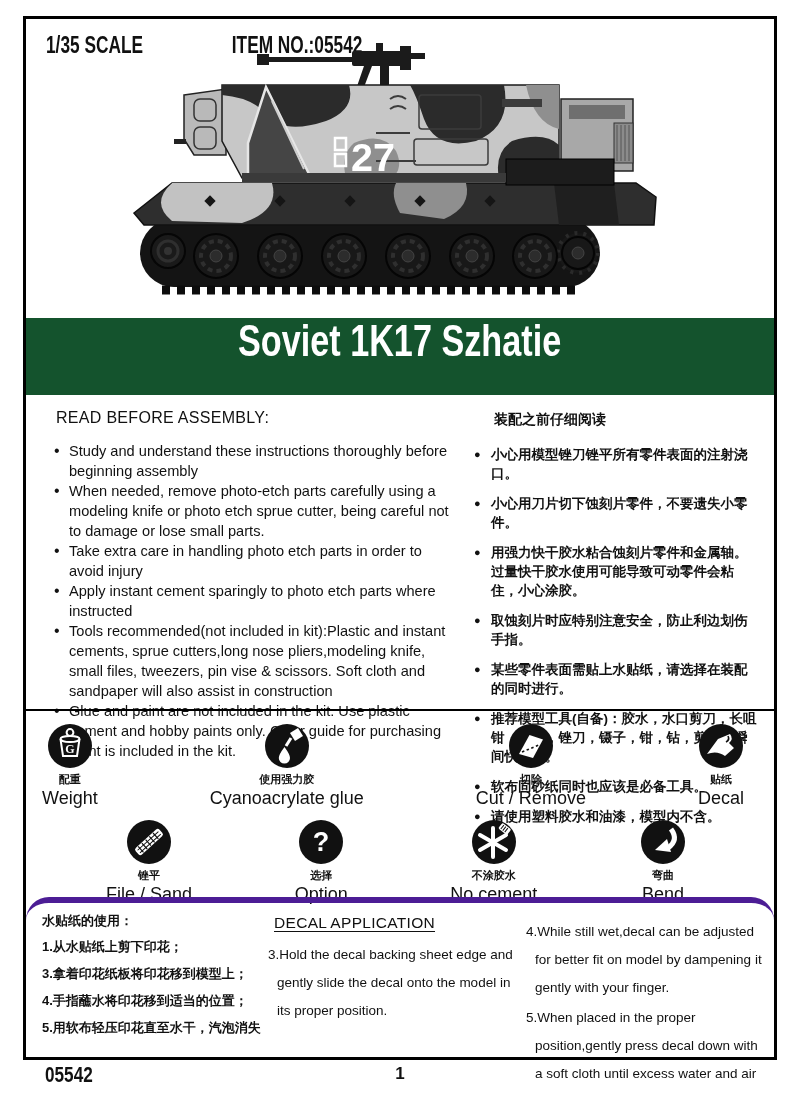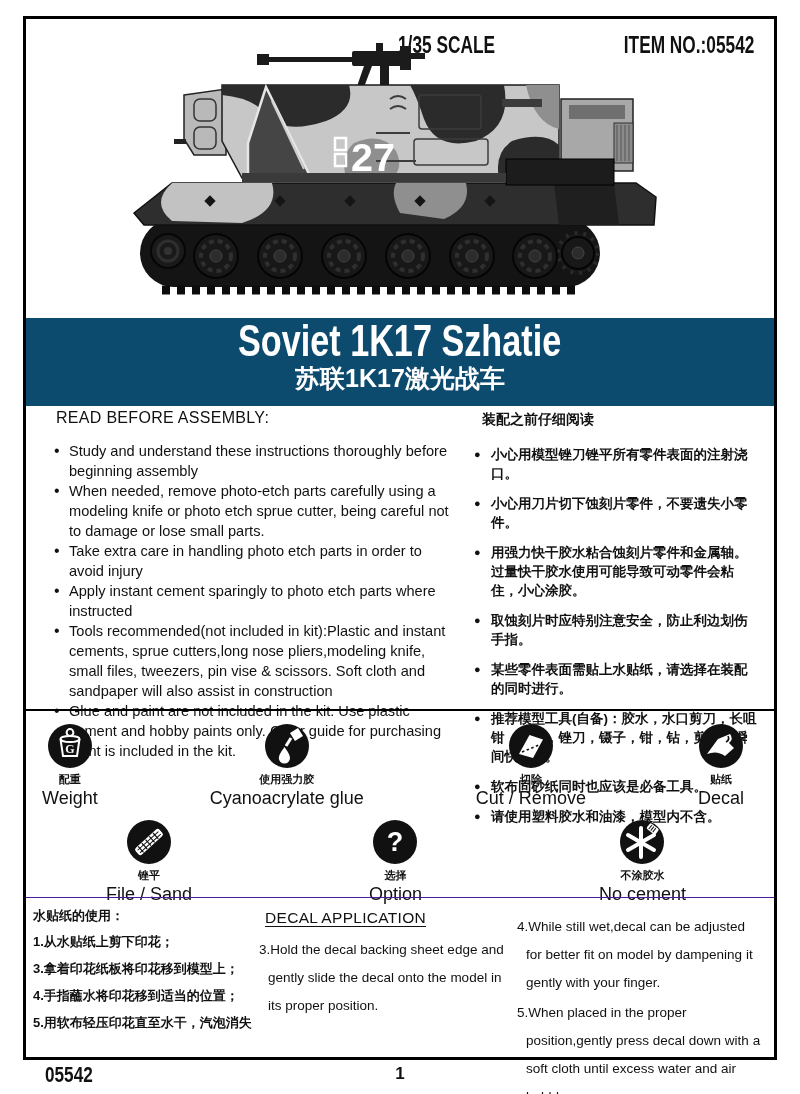--- a/index.html
+++ b/index.html
@@ -6,52 +6,52 @@
   body{
     width:800px;height:1094px;position:relative;background:#ffffff;
     font-family:"Liberation Sans", sans-serif;color:#111;
     -webkit-font-smoothing:antialiased;
   }
   .frame{
     position:absolute;left:23px;top:16px;width:754px;height:1044px;
     border:3px solid #000;box-sizing:border-box;background:#fff;
   }
   
-  .hdr{position:absolute;top:12px;left:20px;right:20px;display:flex;justify-content:flex-end;gap:40px;}
+  .hdr{position:absolute;top:12px;left:20px;right:20px;display:flex;justify-content:flex-start;}
   .hdr-text{font-weight:bold;font-size:24px;letter-spacing:0px;display:inline-block;white-space:nowrap;}
   .hdr-left{transform:scaleX(.72);transform-origin:left center;}
   .hdr-right{transform:scaleX(.72);transform-origin:right center;}
   
   .tank-wrap{position:absolute;top:24px;left:88px;}
   
-  .title-band{position:absolute;top:299px;left:0;right:0;height:88px;background:#0c4a6e;color:#fff;
-    display:flex;flex-direction:column;align-items:center;justify-content:flex-start;}
+  .title-band{position:absolute;top:299px;left:0;right:0;height:77px;background:#14532d;color:#fff;
+    display:flex;flex-direction:column;align-items:center;justify-content:space-between;}
   .title-en{font-size:45px;font-weight:bold;transform:scaleX(.76);transform-origin:center;white-space:nowrap;line-height:1;}
   .title-zh{font-size:25px;font-weight:bold;margin-top:3px;line-height:1;}
   
   .read-sec{position:absolute;top:382px;left:0;right:0;height:308px;display:flex;padding:6px 14px 0 28px;box-sizing:border-box;}
   .col-en{width:400px;flex:none;}
   .col-zh{flex:1;padding-left:20px;}
   .h-en{font-size:16px;margin:2px 0 14px 2px;letter-spacing:.3px;}
-  .h-zh{font-size:14px;font-weight:bold;margin:4px 0 16px 8px;}
+  .h-zh{font-size:14px;font-weight:bold;margin:4px 0 16px 20px;}
   .bullet-en{display:flex;font-size:14.6px;line-height:20px;}
   .bullet-en .dot{flex:none;width:15px;font-size:16px;}
   .bullet-zh{display:flex;font-size:13.5px;font-weight:bold;line-height:19px;margin-bottom:11px;}
   .bullet-zh .dot{flex:none;width:17px;font-size:11px;line-height:19px;}
   
   .sym-sec{position:absolute;top:690px;left:0;right:0;height:188px;border-top:2px solid #000;box-sizing:border-box;}
   .sym-row1{display:flex;justify-content:space-between;padding:12px 30px 0 16px;}
   .sym-row2{display:flex;justify-content:space-between;padding:10px 88px 0 80px;}
   .sym{text-align:center;}
   .sym svg{display:block;margin:0 auto;}
   .sym-zh{font-size:11px;font-weight:bold;margin-top:3px;}
   .sym-en{font-size:18px;margin-top:1px;}
   
-  .bottom-sec{position:absolute;top:878px;left:0;right:0;bottom:0;border-top:1px solid #4c1d95;box-sizing:border-box;
-    display:flex;padding:9px 10px 0 7px;}
+  .bottom-sec{position:absolute;top:878px;left:0;right:0;bottom:0;border-top:6px solid #4c1d95;box-sizing:border-box;
+    display:flex;padding:9px 10px 0 16px;border-radius:23px;}
   .b-col1{width:226px;flex:none;font-size:13px;font-weight:bold;}
   .b-col1 .bh{margin-bottom:8px;}
   .b-col1 .step{line-height:17px;margin-bottom:10px;padding-left:9px;text-indent:-9px;}
   .b-col2{width:252px;flex:none;font-size:13.5px;padding-top:2px;}
   .b-col2 .bh{font-size:15.5px;text-decoration:underline;text-underline-offset:3px;margin:0 0 9px 6px;letter-spacing:.3px;}
   .b-col3{flex:1;font-size:13.5px;padding-top:6px;padding-left:6px;}
   .estep{line-height:28px;margin-bottom:2px;padding-left:9px;text-indent:-9px;}
   
   .footer-code{position:absolute;left:45px;top:1062px;font-size:22px;font-weight:bold;transform:scaleX(.78);transform-origin:left center;}
   .footer-page{position:absolute;left:0;right:0;top:1064px;text-align:center;font-size:17px;font-weight:bold;}
@@ -176,21 +176,20 @@
           <circle cx="421" cy="213" r="15" fill="none" stroke="#2f2f2f" stroke-width="4" stroke-dasharray="5 4"></circle>
           <circle cx="421" cy="213" r="6" fill="#2c2c2c" stroke="#444"></circle>
         </g>
         <line x1="48" y1="247" x2="468" y2="247" stroke="#0c0c0c" stroke-width="9" stroke-dasharray="8 7"></line>
       </g>
     </svg>
   </div>
 
   <div class="title-band">
     <div class="title-en">Soviet 1K17 Szhatie</div>
-    <div class="title-zh">苏联1K17激光战车</div>
   </div>
 
   <div class="read-sec">
     <div class="col-en">
       <div class="h-en">READ BEFORE ASSEMBLY:</div>
       <div>
 
           <div class="bullet-en">
             <span class="dot">•</span>
             <span>Study and understand these instructions thoroughly before beginning assembly</span>
@@ -351,20 +350,29 @@
           </g>
           <g transform="rotate(38 33 10)">
             <rect x="28" y="6" width="11" height="7" rx="1.5" fill="#fff"></rect>
             <path d="M30.5,7 v5 M33,7 v5 M35.5,7 v5" stroke="#111" stroke-width="1"></path>
           </g>
         </svg>
         <div class="sym-zh">不涂胶水</div>
         <div class="sym-en">No cement</div>
       </div>
 
+      <div class="sym">
+        <svg width="46" height="46" viewBox="0 0 46 46">
+          <circle cx="23" cy="23" r="22" fill="#111"></circle>
+          <path d="M31,10 q8,11 -3,19" fill="none" stroke="#fff" stroke-width="5"></path>
+          <polygon points="31,33 15,31 27,20" fill="#fff"></polygon>
+        </svg>
+        <div class="sym-zh">弯曲</div>
+        <div class="sym-en">Bend</div>
+      </div>
 
     </div>
   </div>
 
   <div class="bottom-sec">
     <div class="b-col1">
       <div class="bh">水贴纸的使用：</div>
       <div>
 
           <div class="step">1.从水贴纸上剪下印花；</div>

